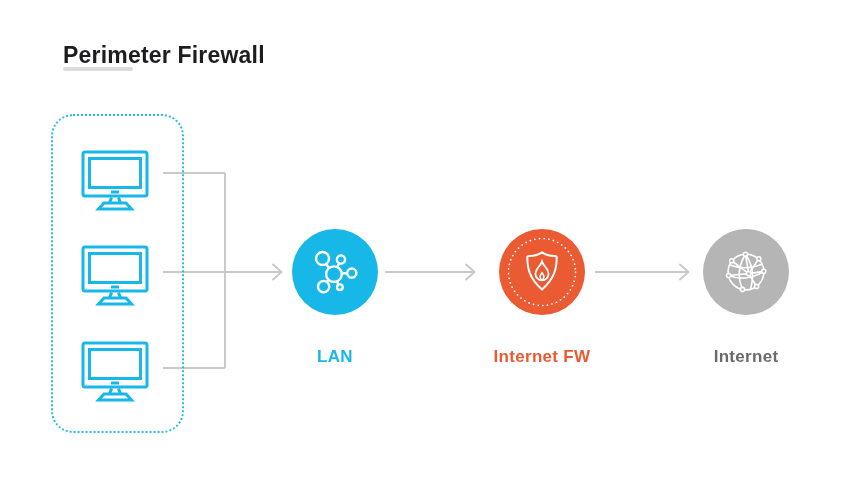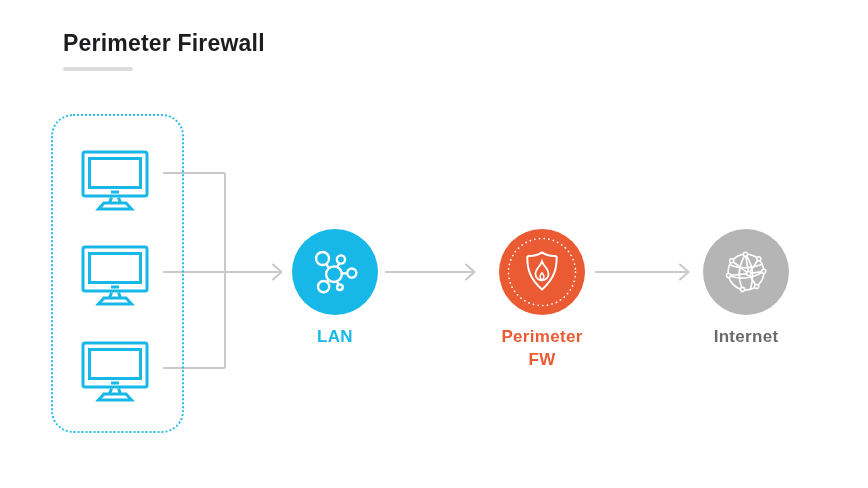--- a/index.html
+++ b/index.html
@@ -1,39 +1,39 @@
 <!DOCTYPE html>
 <html><head>
 <meta charset="utf-8">
 <style>
   html,body { margin:0; padding:0; background:#ffffff; }
   body {
     width:868px; height:488px; position:relative; overflow:hidden;
     font-family:"Liberation Sans", sans-serif;
   }
   .page-title {
-    position:absolute; left:63px; top:30px; margin:0;
+    position:absolute; left:63px; top:42px; margin:0;
     font-size:23px; font-weight:800; letter-spacing:.2px; color:#1d1d1f;
   }
   .title-underline {
     position:absolute; left:63px; top:67px; width:70px; height:3.5px;
     background:#dcdcdc; border-radius:2px;
   }
   .ws-box {
     position:absolute; left:51px; top:114px; width:133px; height:319px;
     border:2px dotted #29bee8; border-radius:22px; box-sizing:border-box;
   }
   .monitor { position:absolute; left:81px; width:70px; height:62px; }
   #monitor-1 { top:150px; }
   #monitor-2 { top:245px; }
   #monitor-3 { top:341px; }
   .connectors { position:absolute; left:0; top:0; }
   .node {
     position:absolute; top:229px; width:140px;
-    display:flex; flex-direction:column; align-items:center;
+    display:flex; flex-direction:column; align-items:center;gap:20px;
   }
   #node-lan      { left:265px; }
   #node-fw       { left:472px; }
   #node-internet { left:676px; }
   .circle {
     width:86px; height:86px; border-radius:50%;
     display:flex; align-items:center; justify-content:center; position:relative;
   }
   .circle-lan      { background:#17b8e7; }
   .circle-fw       { background:#ea5a33; }
@@ -117,21 +117,21 @@
   <div class="circle circle-fw">
     <svg class="ring" width="86" height="86" viewBox="0 0 86 86" fill="none">
       <circle cx="43" cy="43" r="33.5" stroke="#ffffff" stroke-width="1.7" stroke-dasharray="0.1 4.6" stroke-linecap="round"></circle>
     </svg>
     <svg width="50" height="50" viewBox="0 0 48 48" fill="none" stroke="#ffffff">
       <path stroke-width="1.9" d="M24 5.2 C27.4 7.6 31.6 8.8 36.2 8.7 C37.6 8.7 38.2 9.3 38.1 10.7 C37.9 20.6 36 30.4 24 40.8 C12 30.4 10.1 20.6 9.9 10.7 C9.8 9.3 10.4 8.7 11.8 8.7 C16.4 8.8 20.6 7.6 24 5.2 Z"></path>
       <path stroke-width="1.7" d="M24 13.8 C24.9 16.6 26.5 18.3 27.9 20 C29.3 21.7 30.3 23.4 30.3 25.6 C30.3 29.2 27.5 32 24 32 C20.5 32 17.7 29.2 17.7 25.6 C17.7 23.4 18.7 21.7 20.1 20 C21.5 18.3 23.1 16.6 24 13.8 Z"></path>
       <path stroke-width="1.5" d="M24 32 C22.1 30.2 21.8 27.9 23 26.2 L24 24.8 L25 26.2 C26.2 27.9 25.9 30.2 24 32"></path>
     </svg>
   </div>
-  <div class="node-label label-fw">Perimeter FW</div>
+  <div class="node-label label-fw">Internet FW</div>
 </div>
 
 <div class="node" id="node-internet">
   <div class="circle circle-internet">
     <svg width="52" height="52" viewBox="0 0 48 48" fill="none" stroke="#ffffff" stroke-width="1.5">
       <circle cx="24" cy="24" r="16.5"></circle>
       <path d="M23.5 7.6 Q13.5 24 20.8 40.1"></path>
       <path d="M23.5 7.6 Q33.5 22 28.2 39.6"></path>
       <path d="M9.3 17.5 Q22 23 38.9 16.8"></path>
       <path d="M7.9 27.2 Q24 33.5 40.4 23.4"></path>

